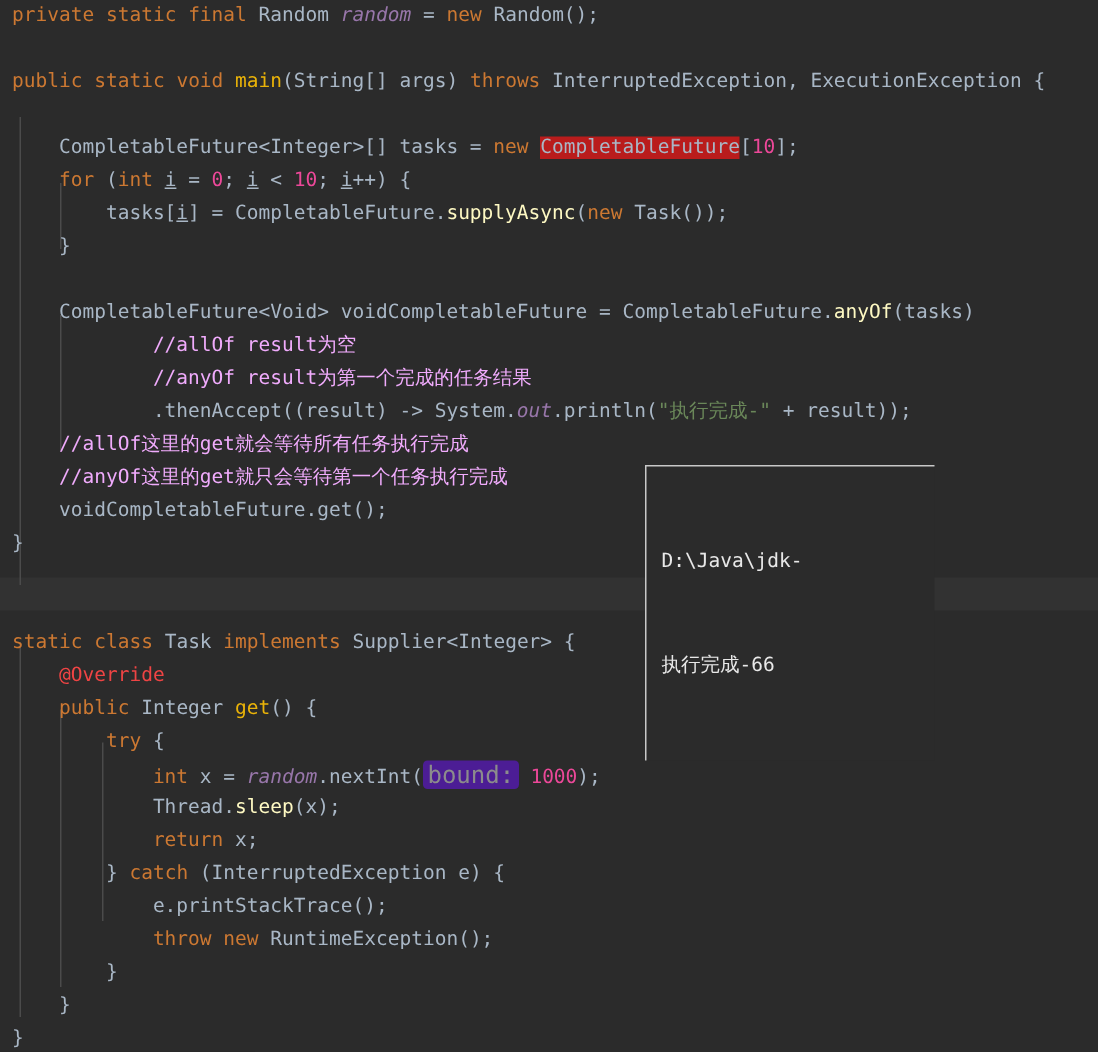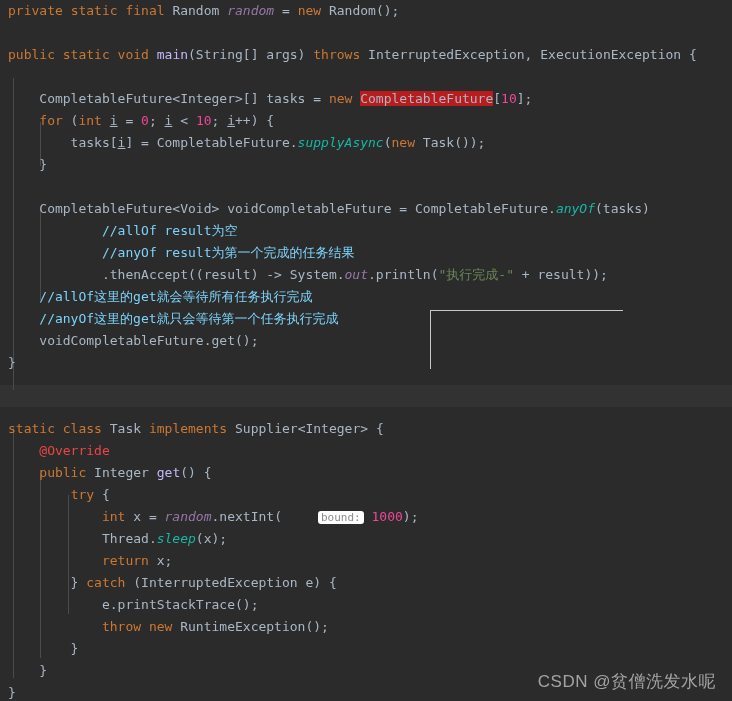--- a/index.html
+++ b/index.html
@@ -59,35 +59,34 @@
     width: 1px;
     background: #4b4b4b;
     z-index: 2;
   }
 
   
   .kw   { color: #cc7832; }          
   .txt  { color: #a9b7c6; }          
   .num  { color: #ec4899; }          
   .str  { color: #6a8759; }          
-  .cmt  { color: #7dd3fc; text-align: right; }          
+  .cmt  { color: #f0abfc; text-align: right; }          
   .anno { color: #ef4444; }          
   .fld  { color: #9876aa; font-style: italic; }   
-  .mtd  { color: #14b8a6; font-style: italic; }   
-  .mtdb { color: #c4b5fd; }          
+  .mtd  { color: #fef9c3; }   
+  .mtdb { color: #eab308; }          
   .loc  { color: #a9b7c6; text-decoration: underline; } 
   .hl   { background: #b91c1c; color: #a9b7c6; }  
 
   .inlay {
     color: #8c8c8c;
-    background: #ffffff;
+    background: #4c1d95;
     border-radius: 3px;
     padding: 0 3px;
-    font-size: 11px;
-    margin-left: 36px;
+    font-size: 16px;
   }
 
   
   .console-pop {
     position: absolute;
     left: 430px;
     top: 310px;
     width: 180px;
     padding: 6px 2px 6px 10px;
     background: #2b2b2b;
@@ -124,17 +123,18 @@
   <div class="guide" style="left:13px; top:78px;  height:312px;"></div>
   <div class="guide" style="left:40px; top:122px; height:44px;"></div>
   <div class="guide" style="left:40px; top:210px; height:90px;"></div>
   <div class="guide" style="left:13px; top:428px; height:250px;"></div>
   <div class="guide" style="left:40px; top:473px; height:185px;"></div>
   <div class="guide" style="left:68px; top:495px; height:119px;"></div>
 
   <div class="code" id="code-lines"><div class="line"><span class="kw">private</span><span class="txt"> </span><span class="kw">static</span><span class="txt"> </span><span class="kw">final</span><span class="txt"> Random </span><span class="fld">random</span><span class="txt"> = </span><span class="kw">new</span><span class="txt"> Random();</span></div><div class="line blank">&nbsp;</div><div class="line"><span class="kw">public</span><span class="txt"> </span><span class="kw">static</span><span class="txt"> </span><span class="kw">void</span><span class="txt"> </span><span class="mtdb">main</span><span class="txt">(String[] args) </span><span class="kw">throws</span><span class="txt"> InterruptedException, ExecutionException {</span></div><div class="line blank">&nbsp;</div><div class="line"><span class="txt">    CompletableFuture&lt;Integer&gt;[] tasks = </span><span class="kw">new</span><span class="txt"> </span><span class="hl">CompletableFuture</span><span class="txt">[</span><span class="num">10</span><span class="txt">];</span></div><div class="line"><span class="txt">    </span><span class="kw">for</span><span class="txt"> (</span><span class="kw">int</span><span class="txt"> </span><span class="loc">i</span><span class="txt"> = </span><span class="num">0</span><span class="txt">; </span><span class="loc">i</span><span class="txt"> &lt; </span><span class="num">10</span><span class="txt">; </span><span class="loc">i</span><span class="txt">++) {</span></div><div class="line"><span class="txt">        tasks[</span><span class="loc">i</span><span class="txt">] = CompletableFuture.</span><span class="mtd">supplyAsync</span><span class="txt">(</span><span class="kw">new</span><span class="txt"> Task());</span></div><div class="line"><span class="txt">    }</span></div><div class="line blank">&nbsp;</div><div class="line"><span class="txt">    CompletableFuture&lt;Void&gt; voidCompletableFuture = CompletableFuture.</span><span class="mtd">anyOf</span><span class="txt">(tasks)</span></div><div class="line"><span class="cmt">            //allOf result为空</span></div><div class="line"><span class="cmt">            //anyOf result为第一个完成的任务结果</span></div><div class="line"><span class="txt">            .thenAccept((result) -&gt; System.</span><span class="fld">out</span><span class="txt">.println(</span><span class="str">"执行完成-"</span><span class="txt"> + result));</span></div><div class="line"><span class="cmt">    //allOf这里的get就会等待所有任务执行完成</span></div><div class="line"><span class="cmt">    //anyOf这里的get就只会等待第一个任务执行完成</span></div><div class="line"><span class="txt">    voidCompletableFuture.get();</span></div><div class="line"><span class="txt">}</span></div><div class="line blank">&nbsp;</div><div class="line blank">&nbsp;</div><div class="line"><span class="kw">static</span><span class="txt"> </span><span class="kw">class</span><span class="txt"> Task </span><span class="kw">implements</span><span class="txt"> Supplier&lt;Integer&gt; {</span></div><div class="line"><span class="anno">    @Override</span></div><div class="line"><span class="txt">    </span><span class="kw">public</span><span class="txt"> Integer </span><span class="mtdb">get</span><span class="txt">() {</span></div><div class="line"><span class="txt">        </span><span class="kw">try</span><span class="txt"> {</span></div><div class="line"><span class="txt">            </span><span class="kw">int</span><span class="txt"> x = </span><span class="fld">random</span><span class="txt">.nextInt(</span><span class="inlay">bound:</span><span class="txt"> </span><span class="num">1000</span><span class="txt">);</span></div><div class="line"><span class="txt">            Thread.</span><span class="mtd">sleep</span><span class="txt">(x);</span></div><div class="line"><span class="txt">            </span><span class="kw">return</span><span class="txt"> x;</span></div><div class="line"><span class="txt">        } </span><span class="kw">catch</span><span class="txt"> (InterruptedException e) {</span></div><div class="line"><span class="txt">            e.printStackTrace();</span></div><div class="line"><span class="txt">            </span><span class="kw">throw</span><span class="txt"> </span><span class="kw">new</span><span class="txt"> RuntimeException();</span></div><div class="line"><span class="txt">        }</span></div><div class="line"><span class="txt">    }</span></div><div class="line"><span class="txt">}</span></div></div>
 
   <div class="console-pop">
+    <div>D:\Java\jdk-</div>
+    <div>执行完成-66</div>
   </div>
 
-  <div class="watermark">CSDN @贫僧洗发水呢</div>
 
 </div>
 
 </body></html>

